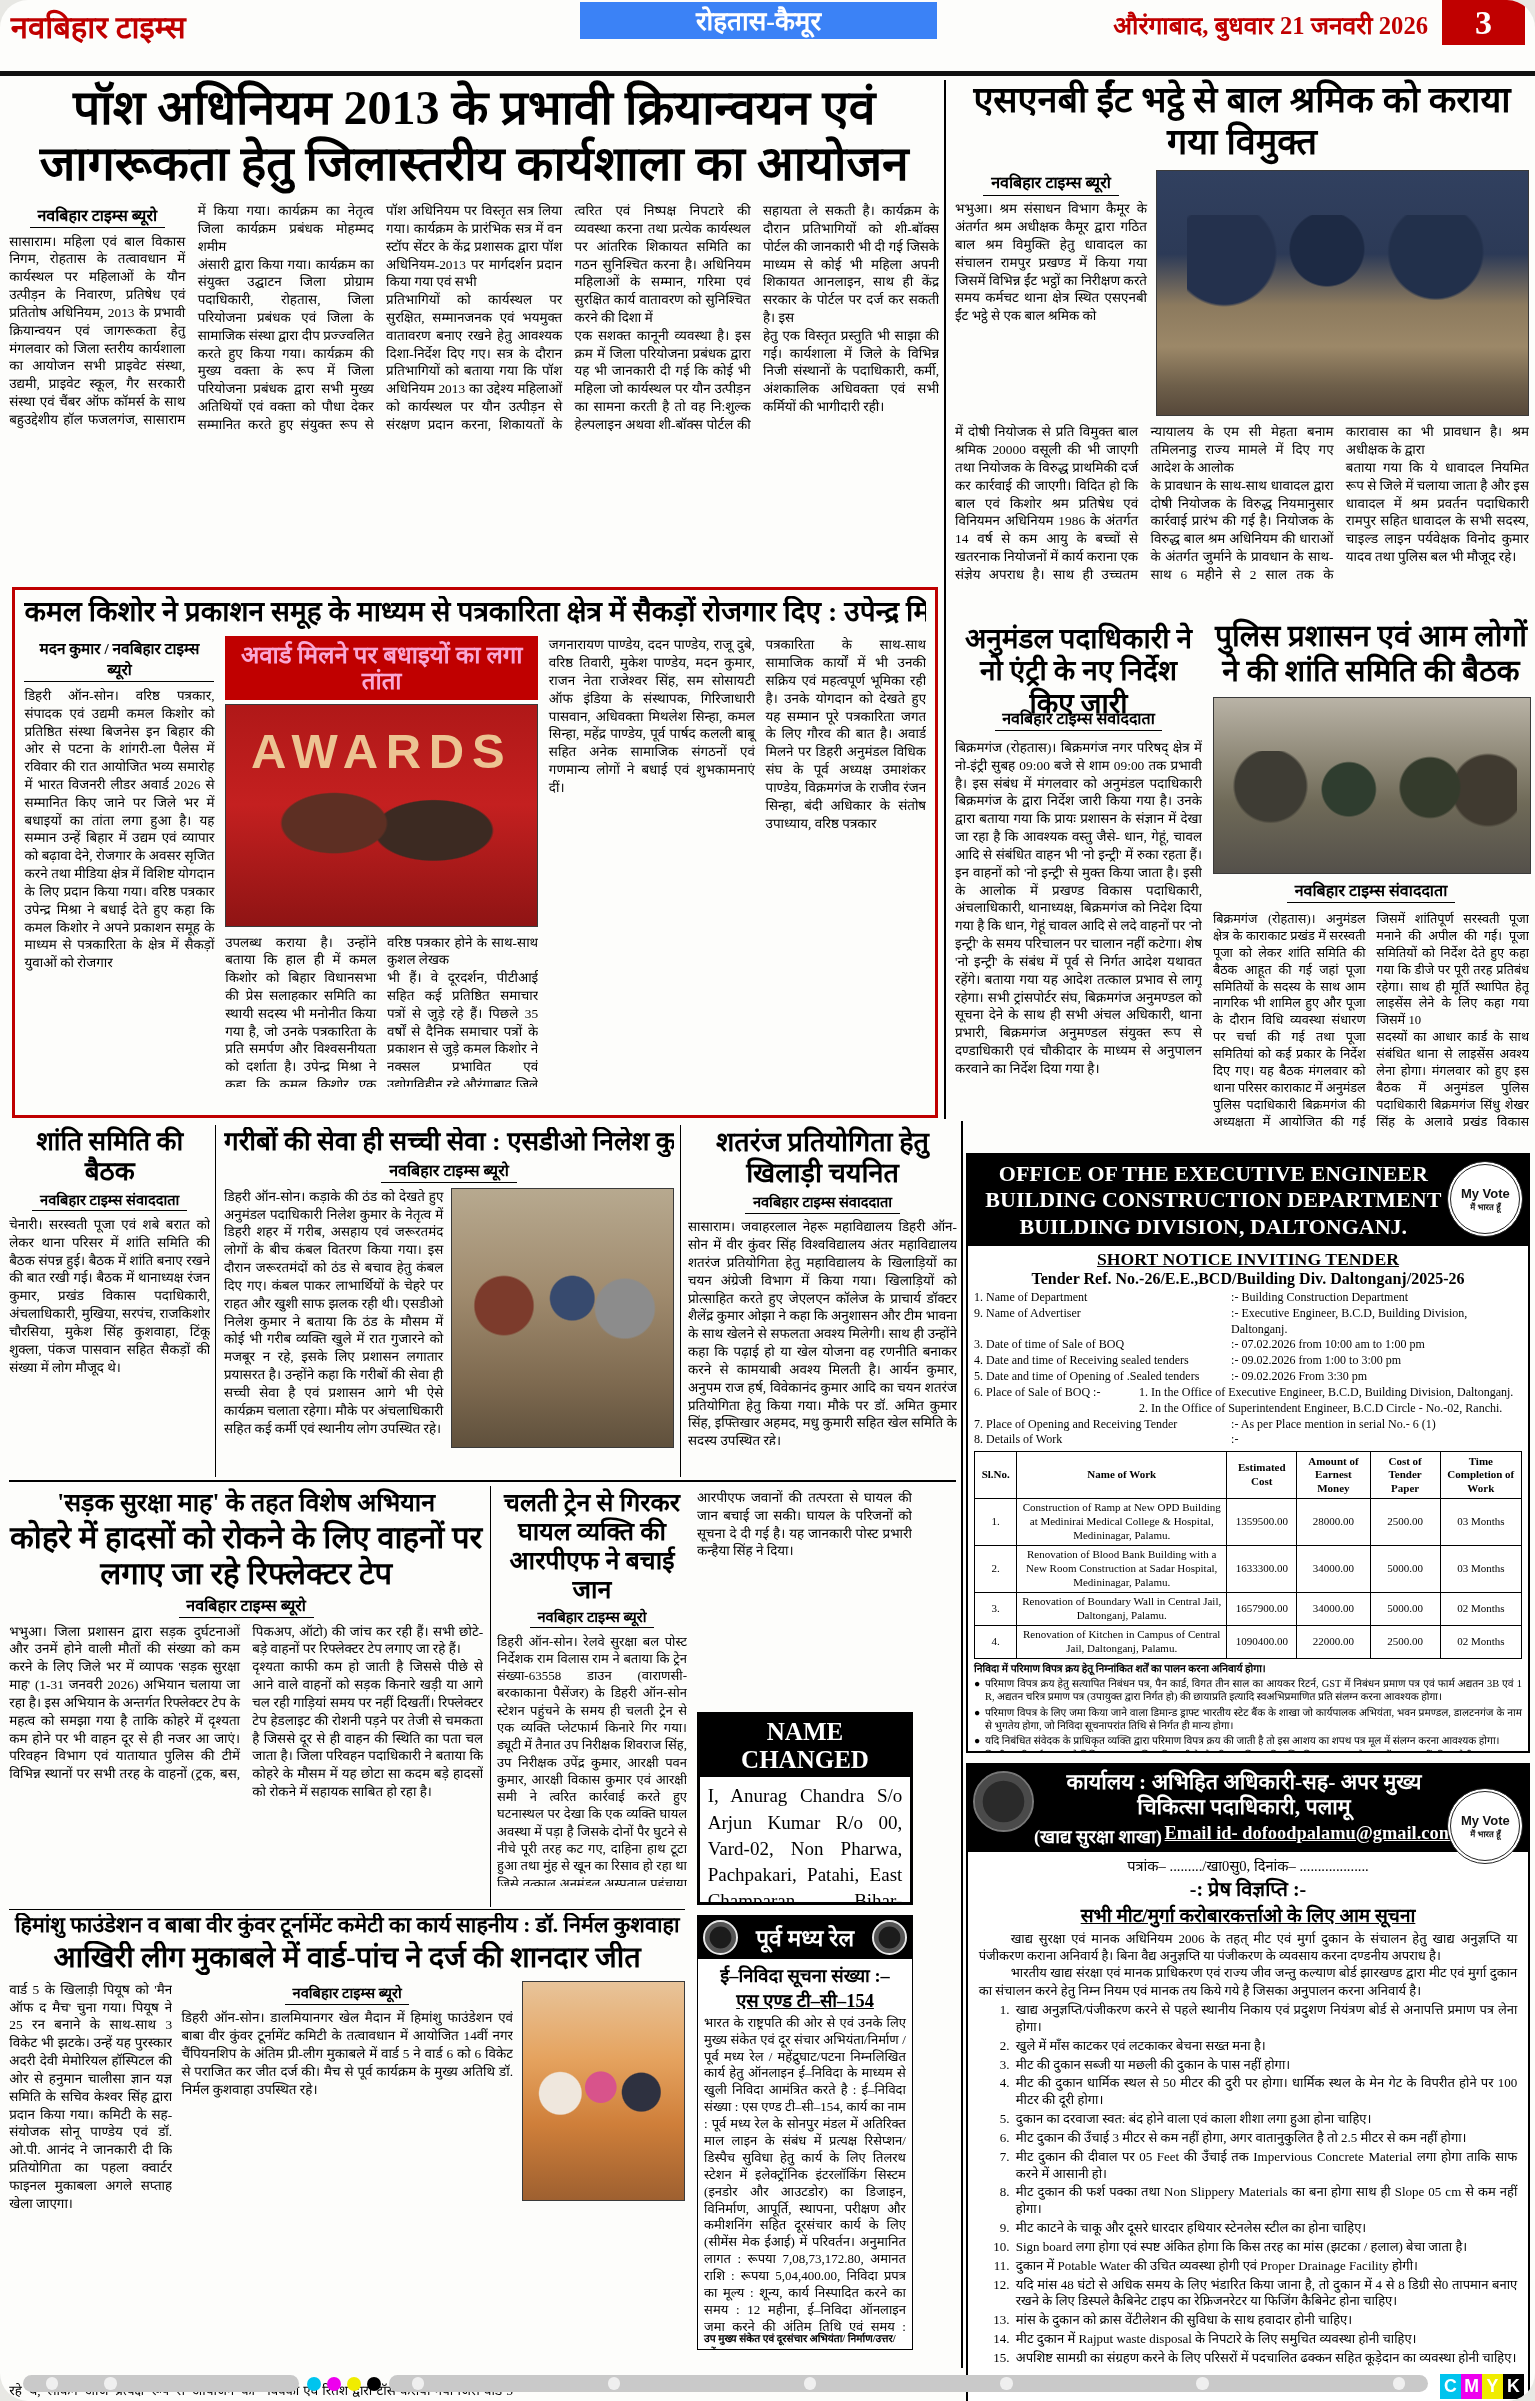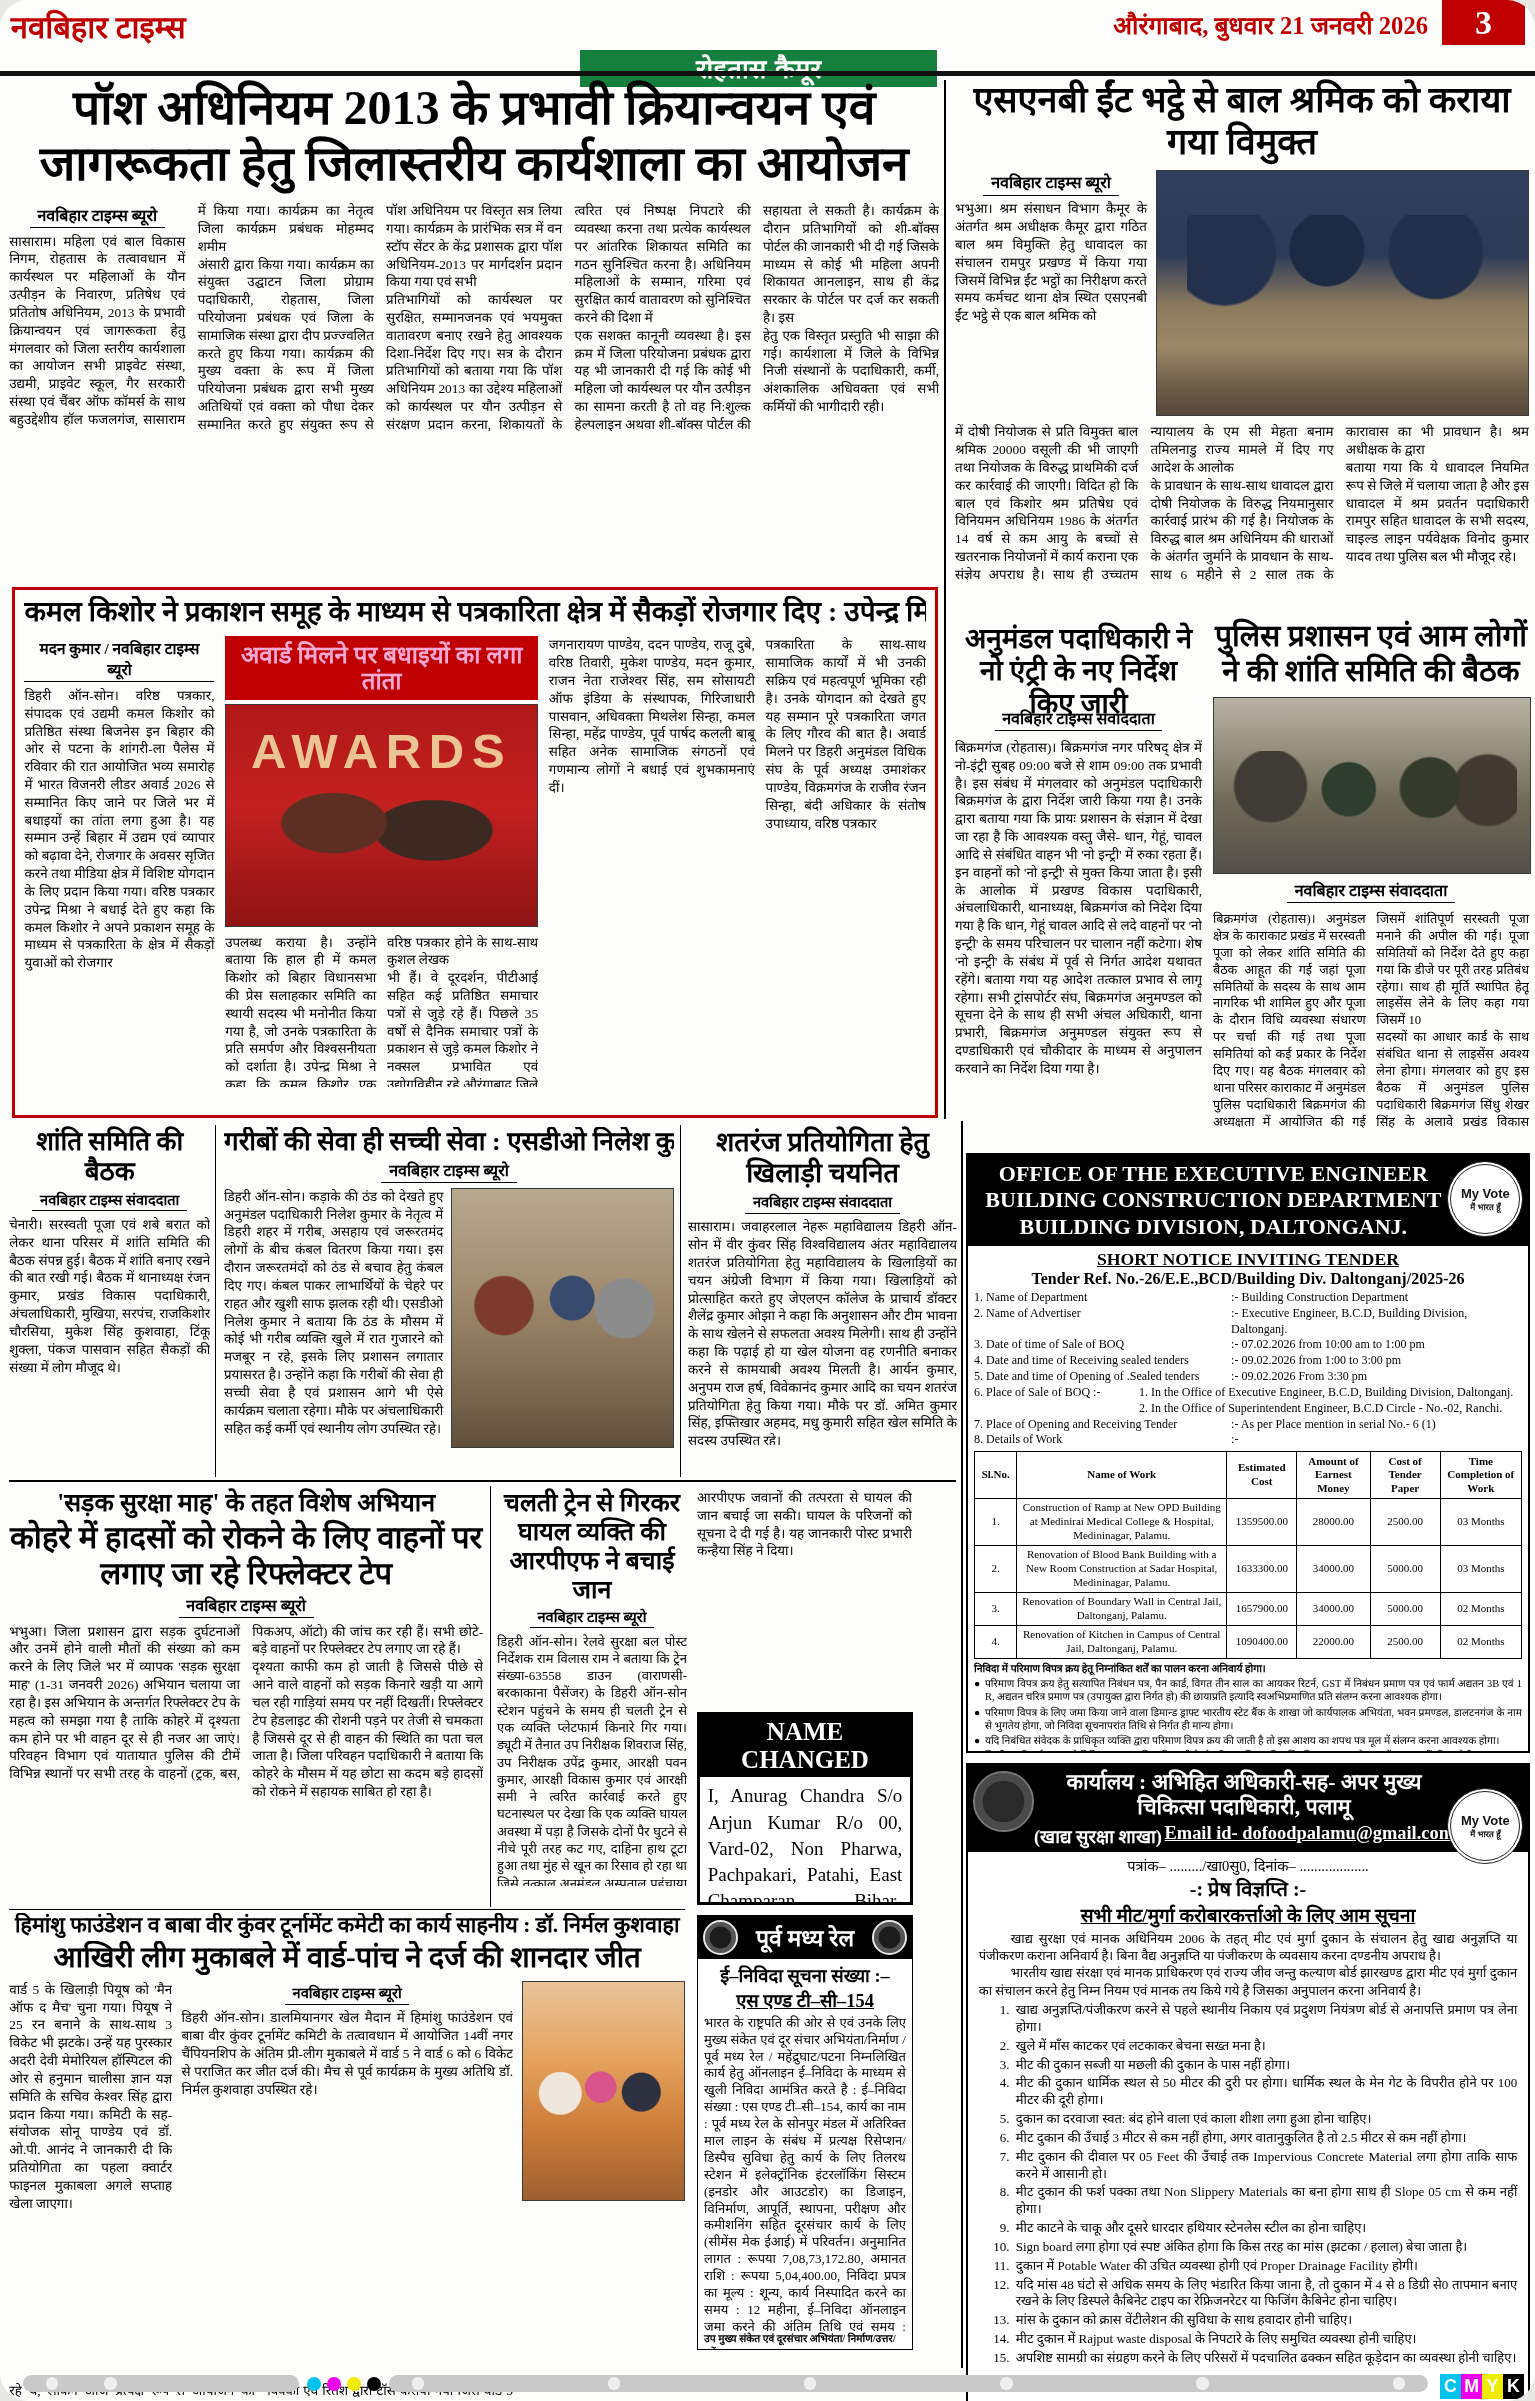--- a/index.html
+++ b/index.html
@@ -71,21 +71,21 @@
      color:#fff;font-weight:bold;font-size:17.7px;font-family:"Liberation Sans",sans-serif;}
 </style>
 </head>
 <body>
 
 <div id="page">
 
   <div class="abs" style="left:10.7px;top:4.6px;font-size:31px;font-weight:bold;">
     <span class="red">नवबिहार टाइम्स</span>
   </div>
-  <div class="abs" style="left:580px;top:1.5px;width:357px;height:37px;background:#15803d;display:flex;align-items:center;justify-content:center;margin-top:48px;">
+  <div class="abs" style="left:580px;top:1.5px;width:357px;height:37px;background:#3b82f6;display:flex;align-items:center;justify-content:center;">
     <span style="color:#fff;font-weight:bold;font-size:26px;">रोहतास-कैमूर</span>
   </div>
   <div class="abs red" style="left:967px;top:7.7px;width:461px;text-align:right;font-size:24.6px;font-weight:bold;">औरंगाबाद, बुधवार 21 जनवरी 2026</div>
   <div class="abs" style="left:1442px;top:0;width:83px;height:45px;background:#c00000;display:flex;align-items:center;justify-content:center;">
     <span style="color:#fff;font-weight:bold;font-size:34px;">3</span>
   </div>
   <div class="abs" style="left:0;top:71px;width:1535px;height:5.4px;background:#111;"></div>
 
   <div class="abs" style="left:9.2px;top:80px;width:930px;">
     <div class="hl" style="font-size:48px;">पॉश अधिनियम 2013 के प्रभावी क्रियान्वयन एवं जागरूकता हेतु जिलास्तरीय कार्यशाला का आयोजन</div>
@@ -246,21 +246,21 @@
       </div>
     </div>
     <div style="text-align:center;font-weight:bold;font-size:17.7px;text-decoration:underline;margin-top:3.1px;">SHORT NOTICE INVITING TENDER</div>
     <div style="text-align:center;font-weight:bold;font-size:16px;">Tender Ref. No.-26/E.E.,BCD/Building Div. Daltonganj/2025-26</div>
     <div style="padding:1.5px 6.1px;">
       <div class="fieldrow">
           <span class="fl">1.   Name of Department</span>
           <span class="fv">:- Building Construction Department</span>
         </div>
       <div class="fieldrow">
-          <span class="fl">2.   Name of Advertiser</span>
+          <span class="fl">9.   Name of Advertiser</span>
           <span class="fv">:- Executive Engineer, B.C.D, Building Division, Daltonganj.</span>
         </div>
       <div class="fieldrow">
           <span class="fl">3.   Date of time of Sale of BOQ</span>
           <span class="fv">:- 07.02.2026 from 10:00 am to 1:00 pm</span>
         </div>
       <div class="fieldrow">
           <span class="fl">4.   Date and time of Receiving sealed tenders</span>
           <span class="fv">:- 09.02.2026 from 1:00 to 3:00 pm</span>
         </div>

